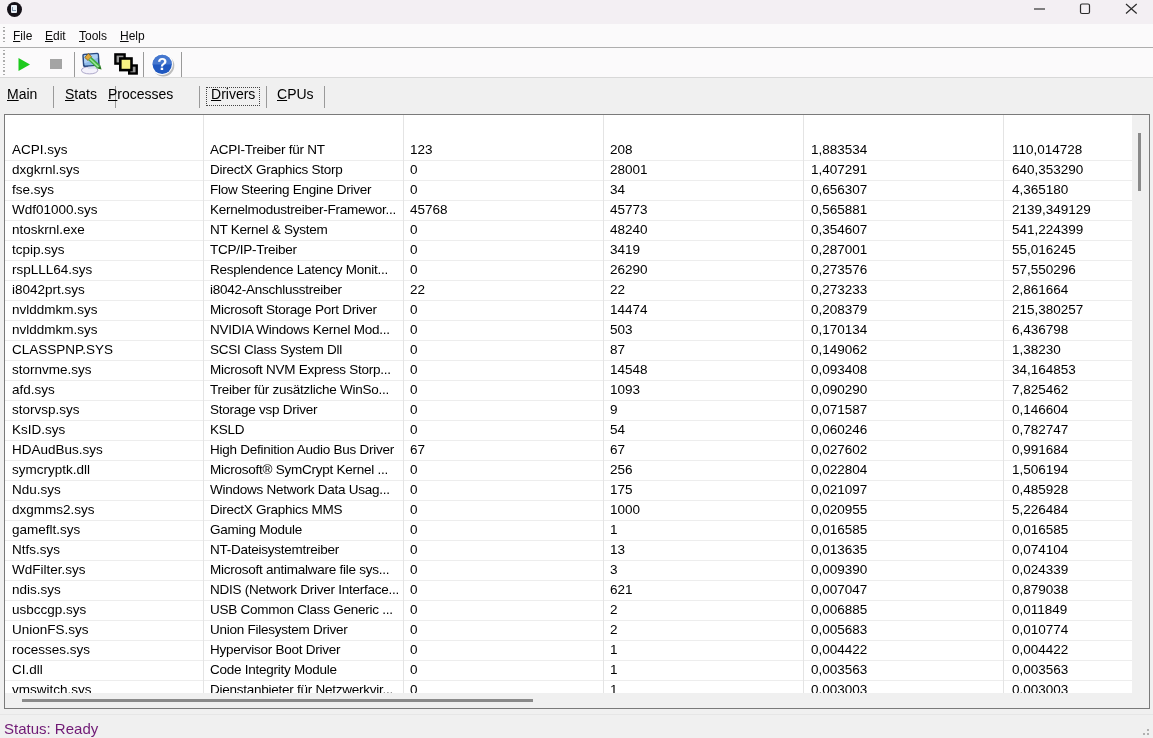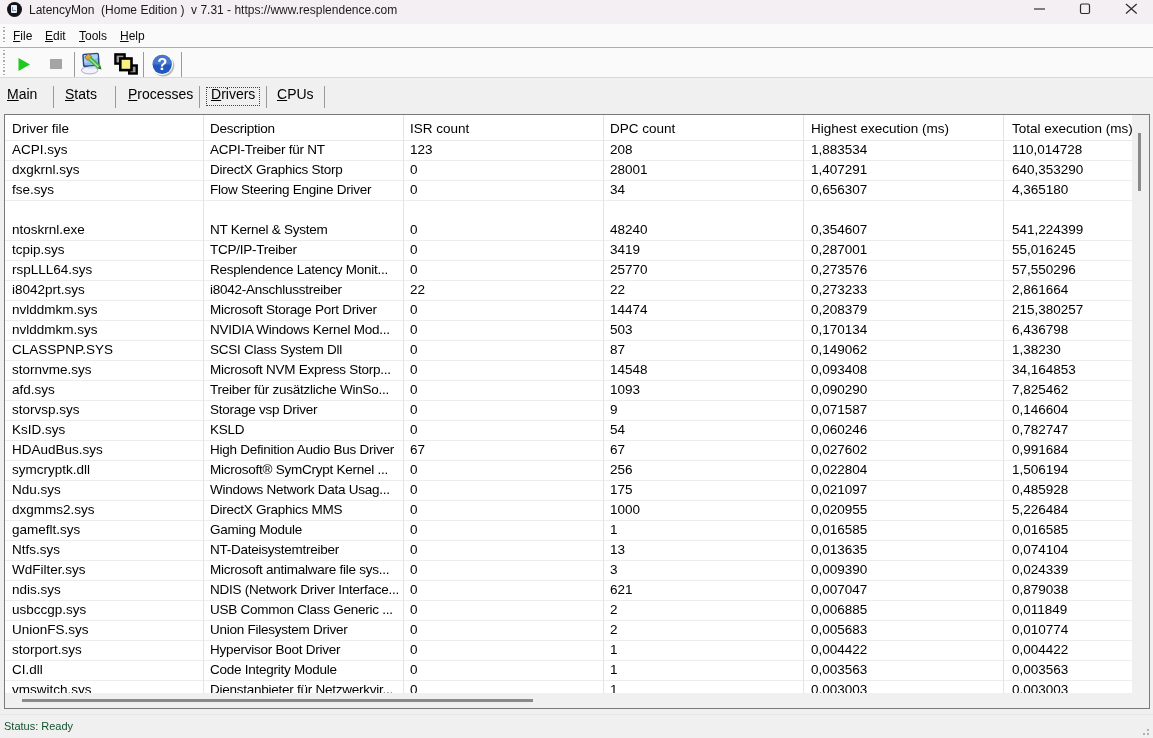--- a/index.html
+++ b/index.html
@@ -42,30 +42,29 @@
 .tr { position:absolute; left:0; width:1127px; height:20px; border-bottom:1px solid #ededed; }
 .tr span { top:1px; }
 .c1 { left:7px; } .c2 { left:205px; letter-spacing:-0.25px; } .c3 { left:405px; } .c4 { left:605px; } .c5 { left:806px; } .c6 { left:1007px; }
 #vtrack { position:absolute; left:1127px; top:0; width:17px; height:593px; background:#f0f0f0; }
 #vthumb { position:absolute; left:6px; top:18px; width:3px; height:58px; background:#8a8a8a; }
 #htrack { position:absolute; left:0; top:578px; width:1127px; height:15px; background:#f0f0f0; }
 #hthumb { position:absolute; left:17px; top:6px; width:511px; height:3px; background:#8a8a8a; }
 
 
 #statusbar { position:absolute; left:0; top:714px; width:1153px; height:24px; background:#f0f0f0; border-top:1px solid #e6e6e6; }
-#statusbar span { position:absolute; left:4px; top:5px; font-size:11px; color:#14532d; }
+#statusbar span { position:absolute; left:4px; top:5px; font-size:15px; color:#701a75; }
 </style></head>
 <body>
 <div id="titlebar">
   <div id="appicon">
       <span class="doc">
         <i></i>
       </span>
     </div>
-  <div id="title-text">LatencyMon  (Home Edition )  v 7.31 - https://www.resplendence.com</div>
   <svg class="capbtn" id="btn-min" viewBox="0 0 46 24">
       <line x1="18" y1="9" x2="29" y2="9" stroke="#333" stroke-width="1.2"></line>
     </svg>
   <svg class="capbtn" id="btn-max" viewBox="0 0 46 24">
       <rect x="18.5" y="4" width="9" height="9.5" rx="1.5" fill="none" stroke="#2b2b2b" stroke-width="1.2"></rect>
     </svg>
   <svg class="capbtn" id="btn-close" viewBox="0 0 46 24">
       <path d="M18 4 L28.7 13.5 M28.7 4 L18 13.5" stroke="#2b2b2b" stroke-width="1.2"></path>
     </svg>
 </div>
@@ -116,38 +115,30 @@
     <text x="12.3" y="18" font-size="16.5" font-weight="bold" fill="#fff" text-anchor="middle" font-family="Liberation Sans">?</text>
   </svg>
   <div class="tsep" style="left:181px"></div>
 </div>
 
 <div id="tabstrip">
   <div class="tab" style="left:7px"><u>M</u>ain</div>
   <div class="tabsep" style="left:53px"></div>
   <div class="tab" style="left:65px"><u>S</u>tats</div>
   <div class="tabsep" style="left:115px"></div>
-  <div class="tab" style="left:128px"><u>P</u>rocesses</div>
+  <div class="tab" style="left:108px"><u>P</u>rocesses</div>
   <div class="tabsep" style="left:199px"></div>
   <div class="tab" style="left:211px"><u>D</u>rivers</div>
   <div id="focusrect"></div>
   <div class="tabsep" style="left:266px"></div>
   <div class="tab" style="left:277px"><u>C</u>PUs</div>
   <div class="tabsep" style="left:324px"></div>
 </div>
 
 <div id="table">
-  <div id="header">
-      <span class="c1">Driver file</span>
-      <span class="c2">Description</span>
-      <span class="c3">ISR count</span>
-      <span class="c4">DPC count</span>
-      <span class="c5">Highest execution (ms)</span>
-      <span class="c6">Total execution (ms)</span>
-    </div>
   <div id="rowclip">
 <div class="tr" style="top:0px">
         <span class="c1">ACPI.sys</span>
         <span class="c2">ACPI-Treiber für NT</span>
         <span class="c3">123</span>
         <span class="c4">208</span>
         <span class="c5">1,883534</span>
         <span class="c6">110,014728</span>
       </div>
 <div class="tr" style="top:20px">
@@ -159,41 +150,49 @@
         <span class="c6">640,353290</span>
       </div>
 <div class="tr" style="top:40px">
         <span class="c1">fse.sys</span>
         <span class="c2">Flow Steering Engine Driver</span>
         <span class="c3">0</span>
         <span class="c4">34</span>
         <span class="c5">0,656307</span>
         <span class="c6">4,365180</span>
       </div>
+<div class="tr" style="top:60px">
+        <span class="c1">Wdf01000.sys</span>
+        <span class="c2">Kernelmodustreiber-Framewor...</span>
+        <span class="c3">45768</span>
+        <span class="c4">45773</span>
+        <span class="c5">0,565881</span>
+        <span class="c6">2139,349129</span>
+      </div>
 <div class="tr" style="top:80px">
         <span class="c1">ntoskrnl.exe</span>
         <span class="c2">NT Kernel &amp; System</span>
         <span class="c3">0</span>
         <span class="c4">48240</span>
         <span class="c5">0,354607</span>
         <span class="c6">541,224399</span>
       </div>
 <div class="tr" style="top:100px">
         <span class="c1">tcpip.sys</span>
         <span class="c2">TCP/IP-Treiber</span>
         <span class="c3">0</span>
         <span class="c4">3419</span>
         <span class="c5">0,287001</span>
         <span class="c6">55,016245</span>
       </div>
 <div class="tr" style="top:120px">
         <span class="c1">rspLLL64.sys</span>
         <span class="c2">Resplendence Latency Monit...</span>
         <span class="c3">0</span>
-        <span class="c4">25770</span>
+        <span class="c4">26290</span>
         <span class="c5">0,273576</span>
         <span class="c6">57,550296</span>
       </div>
 <div class="tr" style="top:140px">
         <span class="c1">i8042prt.sys</span>
         <span class="c2">i8042-Anschlusstreiber</span>
         <span class="c3">22</span>
         <span class="c4">22</span>
         <span class="c5">0,273233</span>
         <span class="c6">2,861664</span>
@@ -328,21 +327,21 @@
       </div>
 <div class="tr" style="top:480px">
         <span class="c1">UnionFS.sys</span>
         <span class="c2">Union Filesystem Driver</span>
         <span class="c3">0</span>
         <span class="c4">2</span>
         <span class="c5">0,005683</span>
         <span class="c6">0,010774</span>
       </div>
 <div class="tr" style="top:500px">
-        <span class="c1">storport.sys</span>
+        <span class="c1">rocesses.sys</span>
         <span class="c2">Hypervisor Boot Driver</span>
         <span class="c3">0</span>
         <span class="c4">1</span>
         <span class="c5">0,004422</span>
         <span class="c6">0,004422</span>
       </div>
 <div class="tr" style="top:520px">
         <span class="c1">CI.dll</span>
         <span class="c2">Code Integrity Module</span>
         <span class="c3">0</span>

